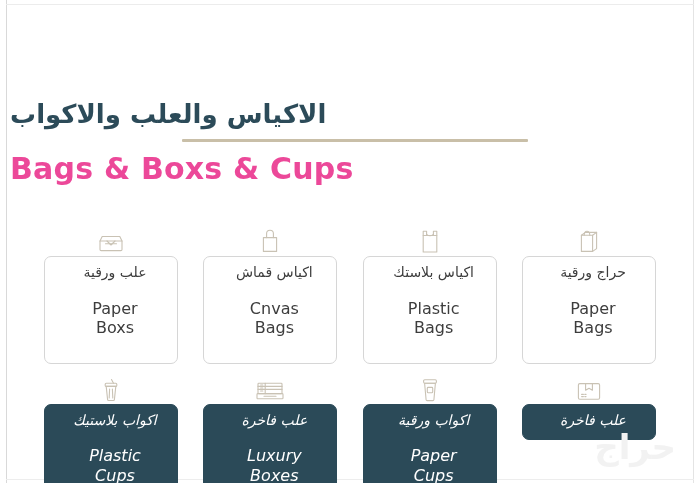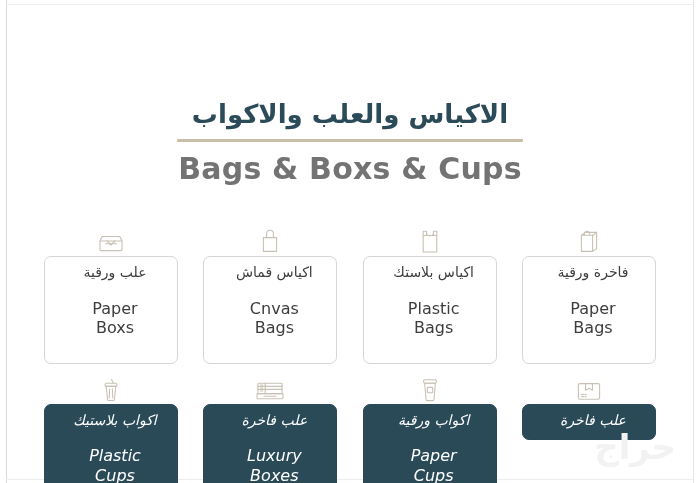--- a/index.html
+++ b/index.html
@@ -46,24 +46,24 @@
   .frame-bottom {
     position: absolute;
     left: 6px; right: 6px; bottom: 3px;
     height: 1px;
     background: #ededed;
   }
 
   
   .header {
     position: absolute;
-    left: 0;
+    left: 10px;
     right: 0;
     top: 100px;
-    text-align: center;
+    text-align: left;
   }
   .title-ar {
     font-family: "DejaVu Sans", sans-serif;
     direction: rtl;
     font-size: 26px;
     font-weight: bold;
     color: #2c4b59;
     letter-spacing: 0px;
     line-height: 1.15;
     margin: 0;
@@ -72,21 +72,21 @@
     width: 346px;
     height: 3px;
     background: #c9bfa8;
     margin: 9px auto 0 auto;
     border-radius: 1px;
   }
   .title-en {
     font-family: "DejaVu Sans", "Liberation Sans", sans-serif;
     font-size: 30px;
     font-weight: bold;
-    color: #737373;
+    color: #ec4899;
     margin: 9px 0 0 0;
     letter-spacing: 0.2px;
   }
 
   
   .grid {
     position: absolute;
     left: 44px;
     top: 224px;
     width: 612px;
@@ -272,21 +272,21 @@
     <div class="column">
       <div class="icon-wrap">
         <svg width="22" height="26" viewBox="0 0 22 26" fill="none" stroke="#c9c2b4" stroke-width="1.1" stroke-linejoin="round" stroke-linecap="round">
           <path d="M3.4 7.2 L14.6 7.2 L14.6 23.4 L3.4 23.4 Z"></path>
           <path d="M14.6 7.2 L18.6 4.4 L18.6 20.6 L14.6 23.4"></path>
           <path d="M6.2 7.2 Q6.2 3.2 9 3.2 Q11.8 3.2 11.8 7.2"></path>
           <path d="M3.4 7.2 L7.4 4.4 L18.6 4.4"></path>
         </svg>
       </div>
       <div class="card card-light">
-        <p class="card-ar">فاخرة ورقية</p>
+        <p class="card-ar">حراج ورقية</p>
         <p class="card-en">Paper Bags</p>
       </div>
       <div class="row-gap"></div>
       <div class="icon-wrap">
         <svg width="26" height="22" viewBox="0 0 26 22" fill="none" stroke="#c9c2b4" stroke-width="1.1" stroke-linejoin="round" stroke-linecap="round">
           <rect x="2.4" y="3.6" width="21.2" height="15.6" rx="1.4"></rect>
           <path d="M9.6 3.6 L9.6 10.2 L13 8.2 L16.4 10.2 L16.4 3.6"></path>
           <path d="M5.6 14.4 L7.4 14.4"></path>
           <path d="M5.6 16.6 L7.4 16.6"></path>
           <path d="M8.8 14.4 L10 14.4"></path>

